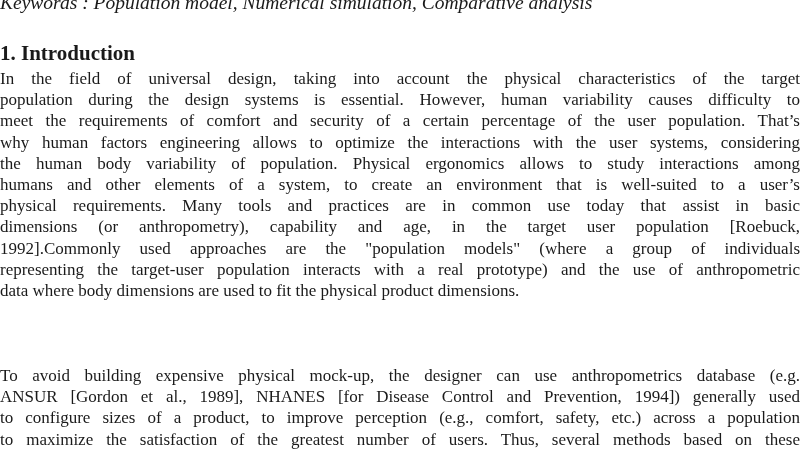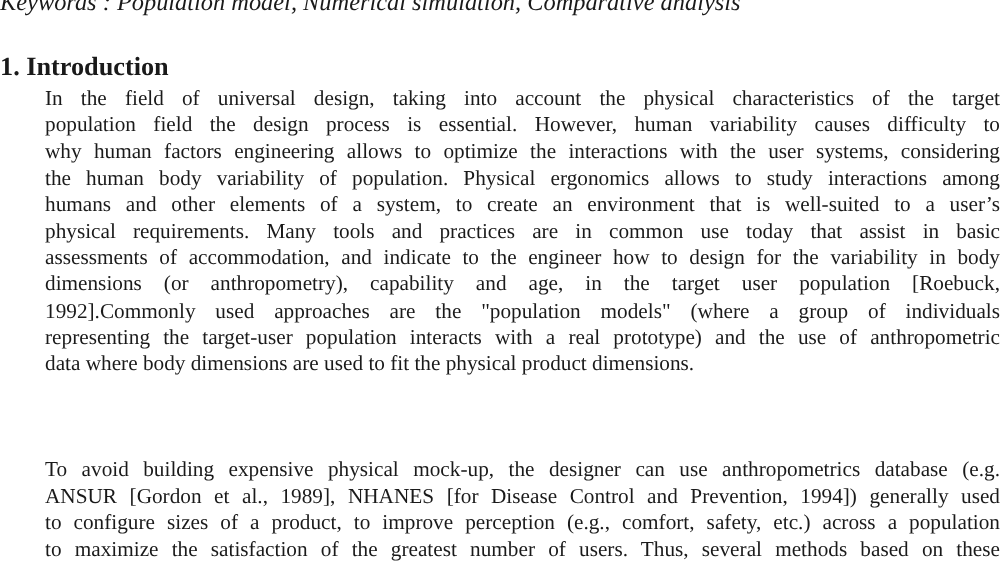--- a/index.html
+++ b/index.html
@@ -49,45 +49,44 @@
       font-size: 17px;
       line-height: 21.2px;
       margin: 0;
     }
     .paragraph .line {
       display: block;
       white-space: nowrap;
       text-align: justify;
       text-align-last: justify;
       height: 21.2px;
-      padding-left: 36px;
     }
     .paragraph .line.last {
       text-align-last: left;
     }
     .p1 { top: 68px; }
     .p2 { top: 365px; font-family: Liberation Serif, serif; }
   </style>
 </head>
 <body>
 
 <div class="page">
 
   <div class="keywords">Keywords : Population model, Numerical simulation, Comparative analysis</div>
 
   <h2 class="section-heading">1. Introduction</h2>
 
   <div class="paragraph p1">
     <span class="line">In the field of universal design, taking into account the physical characteristics of the target</span>
-    <span class="line">population field the design process is essential. However, human variability causes difficulty to</span>
+    <span class="line">population during the design systems is essential. However, human variability causes difficulty to</span>
+    <span class="line">meet the requirements of comfort and security of a certain percentage of the user population. That’s</span>
     <span class="line">why human factors engineering allows to optimize the interactions with the user systems, considering</span>
     <span class="line">the human body variability of population. Physical ergonomics allows to study interactions among</span>
     <span class="line">humans and other elements of a system, to create an environment that is well-suited to a user’s</span>
     <span class="line">physical requirements. Many tools and practices are in common use today that assist in basic</span>
-    <span class="line">assessments of accommodation, and indicate to the engineer how to design for the variability in body</span>
     <span class="line">dimensions (or anthropometry), capability and age, in the target user population [Roebuck,</span>
     <span class="line">1992].Commonly used approaches are the "population models" (where a group of individuals</span>
     <span class="line">representing the target-user population interacts with a real prototype) and the use of anthropometric</span>
     <span class="line last">data where body dimensions are used to fit the physical product dimensions.</span>
   </div>
 
   <div class="paragraph p2">
     <span class="line">To avoid building expensive physical mock-up, the designer can use anthropometrics database (e.g.</span>
     <span class="line">ANSUR [Gordon et al., 1989], NHANES [for Disease Control and Prevention, 1994]) generally used</span>
     <span class="line">to configure sizes of a product, to improve perception (e.g., comfort, safety, etc.) across a population</span>

